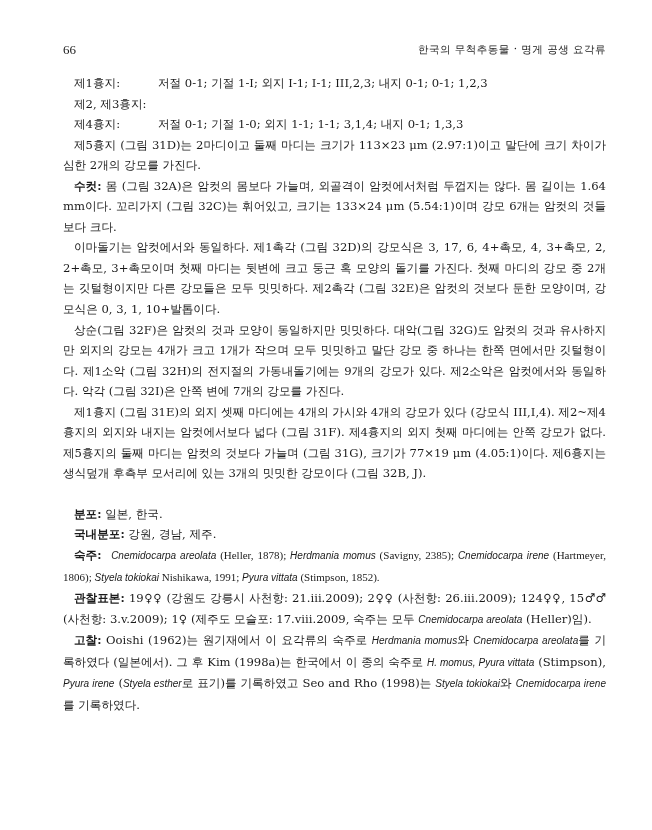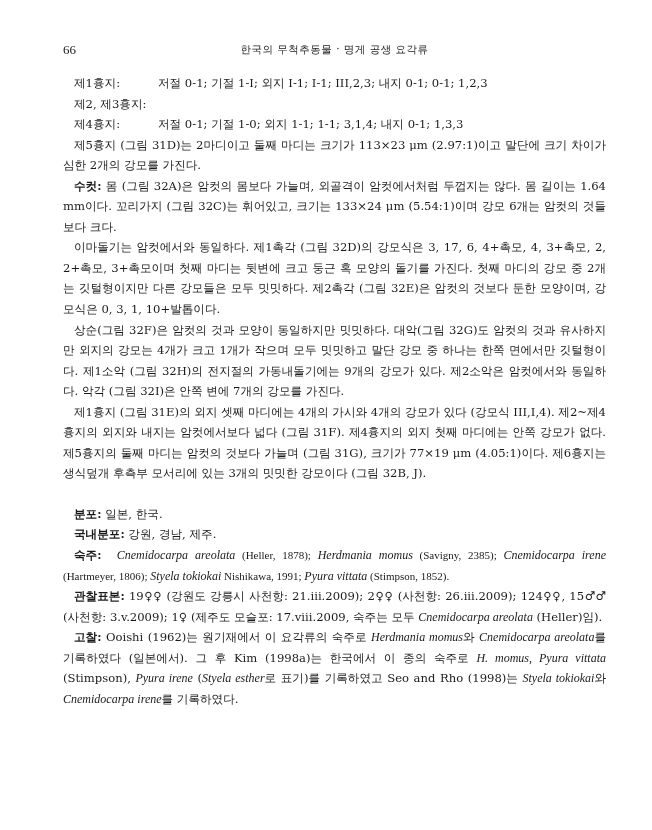--- a/index.html
+++ b/index.html
@@ -1,28 +1,28 @@
 <!DOCTYPE html>
 <html><head>
 <meta charset="utf-8">
 <style>
   html, body { margin:0; padding:0; background:#ffffff; }
   body { width:652px; height:830px; position:relative; overflow:hidden;
          font-family:"DejaVu Serif","Liberation Serif",serif; color:#1a1a1a; }
   .header { position:absolute; top:42px; left:63px; right:46px; height:18px; font-size:12px; }
   .pagenum { position:absolute; left:0; top:0; font-family:"Liberation Serif",serif; font-size:13px; }
-  .running { position:absolute; left:0; right:0; text-align:center; top:1px; font-size:10.5px; letter-spacing:0.5px; }
+  .running { position:absolute; left:0; right:0; text-align:right; top:1px; font-size:10.5px; letter-spacing:0.5px; }
   .body { position:absolute; top:73px; left:63px; width:543px; font-size:11.6px; line-height:20.55px; }
   .body p { margin:0; text-align:justify; text-align-last:left; }
   .ind { text-indent:11px; }
   .formula { display:flex; padding-left:11px; white-space:nowrap; }
   .formula .lab { width:84px; flex:none; }
   .gap { height:20px; }
   .b { font-weight:bold; }
-  i { font-style:italic; font-family:Liberation Serif, serif; font-size:12px; }
+  i { font-style:italic; font-family:Liberation Sans, sans-serif; font-size:10px; }
   .lat { font-family:"Liberation Serif",serif; font-size:11px; }
 </style>
 </head>
 <body>
 
 <div class="header">
   <span class="pagenum">66</span>
   <div class="running">한국의 무척추동물 · 명게 공생 요각류</div>
 </div>
 

